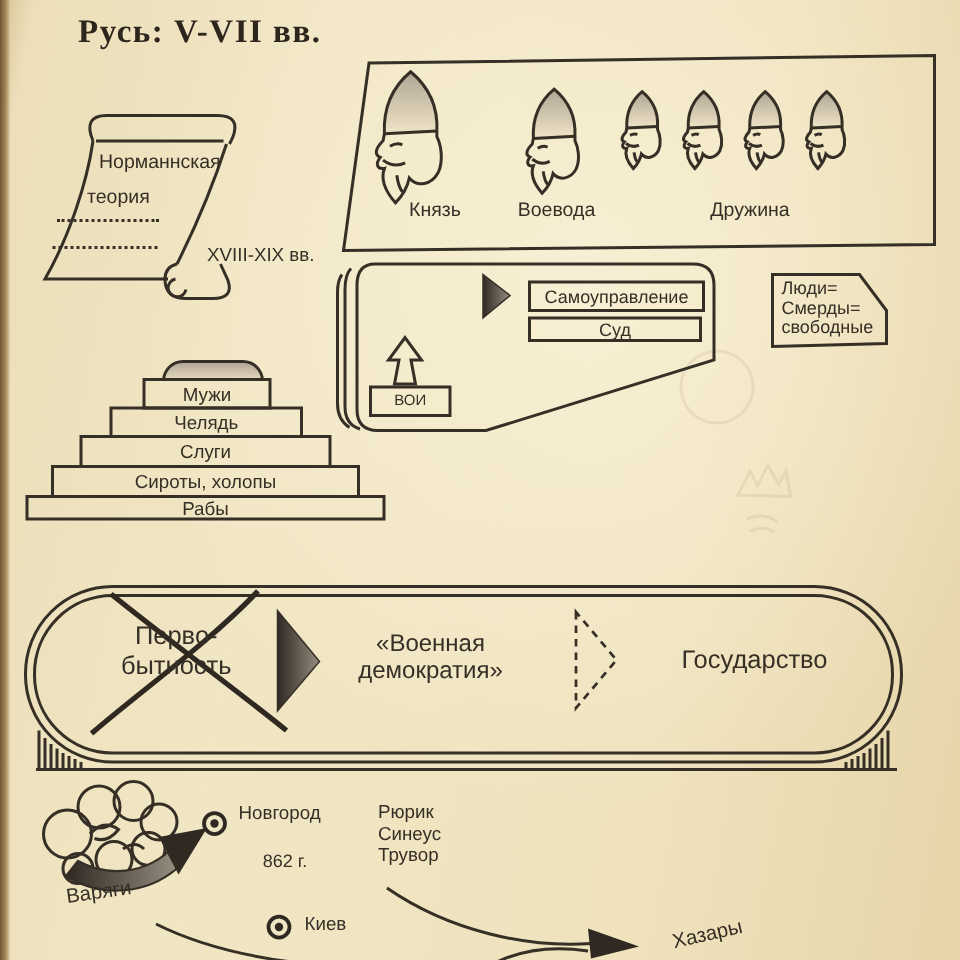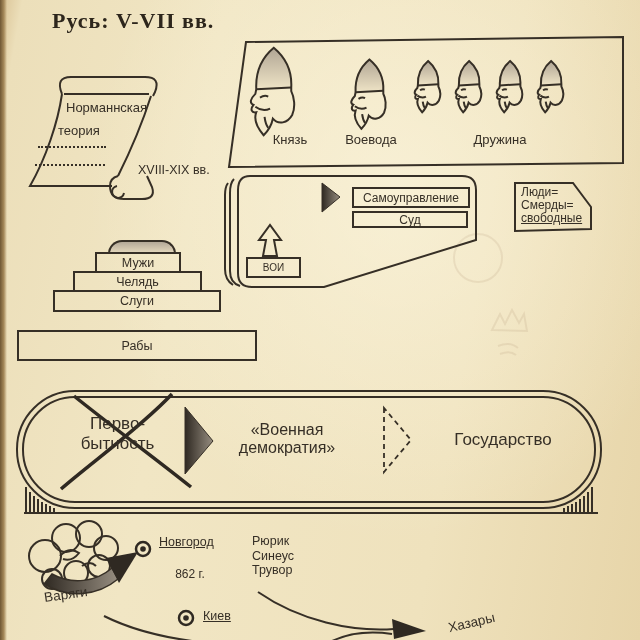--- a/index.html
+++ b/index.html
@@ -13,21 +13,21 @@
   svg.art{position:absolute;left:0;top:0;}
   .lbl{position:absolute;color:#362f26;line-height:1.15;}
   .ctr{text-align:center;}
   .title{font-family:"Liberation Serif",serif;font-weight:bold;font-size:22px;letter-spacing:1px;color:#2d261c;}
   .box{position:absolute;border:2px solid #362f26;box-sizing:border-box;
     display:flex;align-items:center;justify-content:center;background:transparent;}
   .dotline{position:absolute;border-bottom:2px dotted #362f26;height:0;}
   .pyr{font-size:12.5px;}
   .dome{position:absolute;box-sizing:border-box;border:2px solid #362f26;border-bottom:none;
     border-radius:36px 36px 0 0;background:linear-gradient(#b3a898,#e9ddc0);}
-  .u{text-decoration:underline;}
+  .u{}
   .big{font-size:17px;}
 </style>
 </head>
 <body>
 
 <div class="page">
   <div class="edge"></div>
 
   <svg class="art" width="640" height="640" viewBox="0 0 640 640">
     <defs>
@@ -172,21 +172,24 @@
   <div class="dome" style="left:108px;top:240px;width:68px;height:14px;"></div>
   <div class="box pyr" style="left:95px;top:252px;width:86px;height:21px;">
       <span>Мужи</span>
     </div>
   <div class="box pyr" style="left:73px;top:271px;width:129px;height:21px;">
       <span>Челядь</span>
     </div>
   <div class="box pyr" style="left:53px;top:290px;width:168px;height:22px;">
       <span>Слуги</span>
     </div>
-  <div class="box pyr" style="left:17px;top:330px;width:240px;height:31px;">
+  <div class="box pyr" style="left:34px;top:310px;width:206px;height:22px;">
+      <span>Сироты, холопы</span>
+    </div>
+  <div class="box pyr" style="left:17px;top:330px;width:240px;height:17px;">
       <span>Рабы</span>
     </div>
 
   <div class="lbl ctr" style="left:212px;top:421px;width:150px;font-size:16px;">
     <div>«Военная</div>
     <div>демократия»</div>
   </div>
   <div class="lbl ctr big" style="left:55px;top:414px;width:125px;">
     <div>Перво-</div>
     <div>бытность</div>

